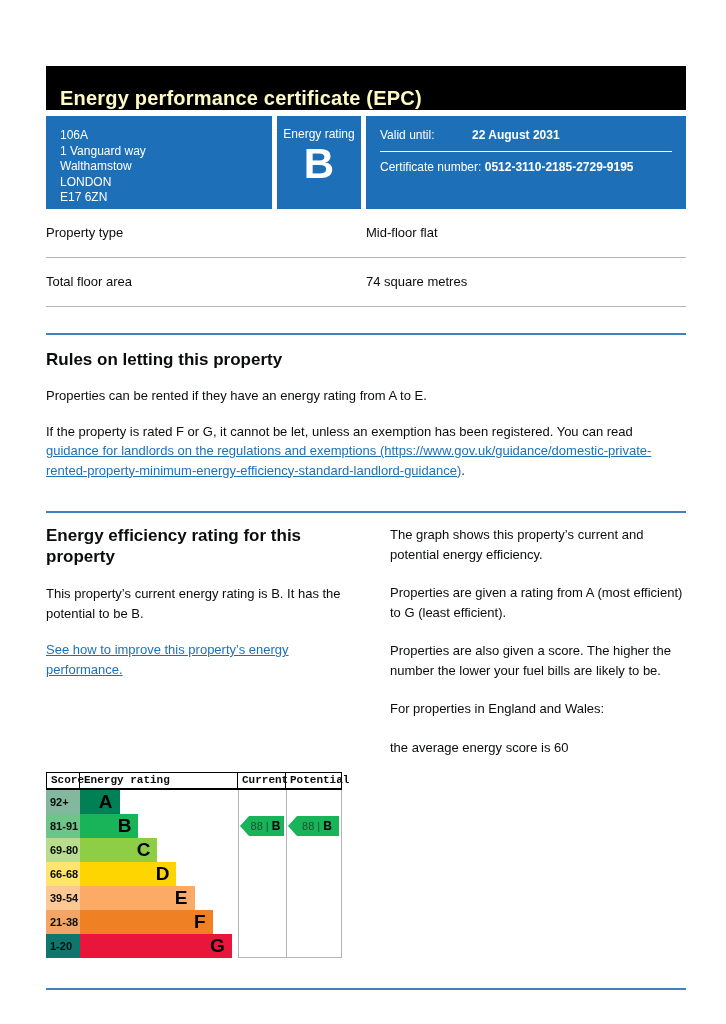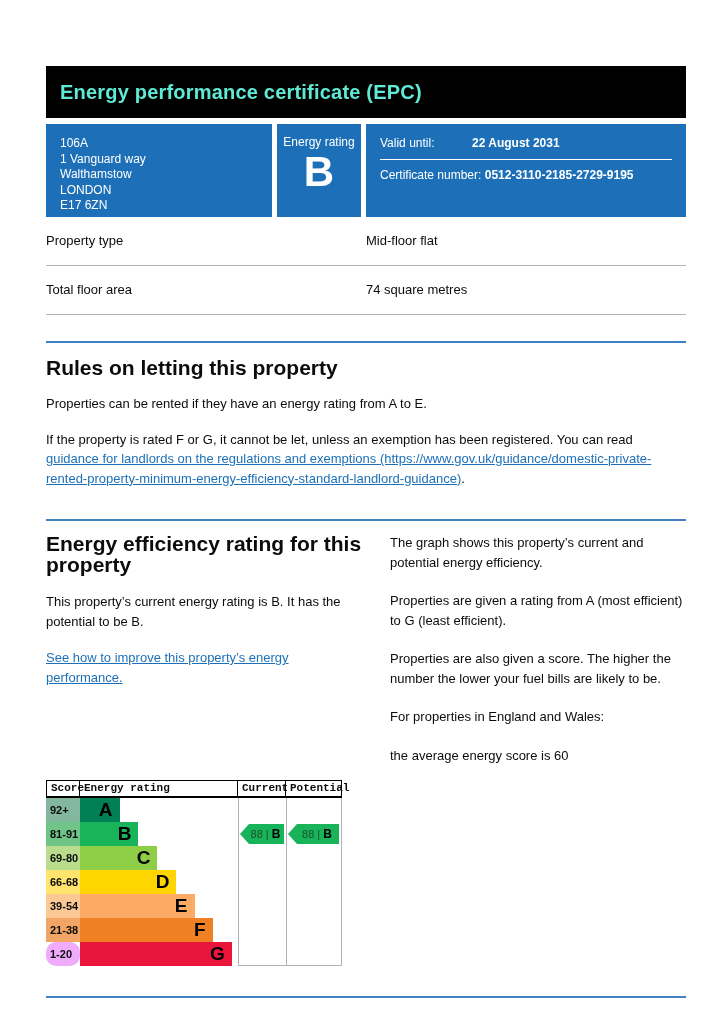--- a/index.html
+++ b/index.html
@@ -15,22 +15,22 @@
     width:726px;height:1024px;
     font-family:"Liberation Sans","DejaVu Sans",sans-serif;
     color:var(--ink);
     position:relative;
     overflow:hidden;
   }
   .page{position:absolute;left:46px;top:66px;width:640px;}
 
   
   .title-bar{
-    background:#000;color:#5eead4;height:52px;
-    display:flex;align-items:center;padding-left:14px;
+    background:#000;color:#fef9c3;height:44px;
+    display:flex;align-items:flex-end;padding-left:14px;
   }
   .title-bar h1{font-size:20px;font-weight:bold;letter-spacing:.2px;}
 
   
   .summary-box{display:flex;gap:5px;margin-top:6px;height:93px;}
   .box-cell{background:var(--blue);color:#fff;}
   .addr{width:226px;padding:12px 8px 0 14px;font-size:12px;line-height:15.5px;}
   .rating-cell{width:84px;text-align:center;padding-top:11px;}
   .rating-label{font-size:12px;}
   .rating-letter{font-size:42px;font-weight:bold;line-height:44px;margin-top:1px;}
@@ -49,21 +49,21 @@
   }
   .detail-label{flex:0 0 320px;}
 
   
   .blue-rule{border:none;border-top:2px solid var(--divider);}
   .rule-1{margin-top:26px;}
   .rule-2{margin-top:31px;}
   .rule-3{margin-top:30px;}
 
   
-  h2{font-size:21px;font-weight:bold;line-height:21px;}
+  h2{font-size:17px;font-weight:bold;line-height:21px;}
   p{font-size:13px;line-height:19.5px;}
   .rules h2{margin-top:14px;}
   .rules p{margin-top:16px;}
   a.link{color:var(--link);text-decoration:underline;cursor:pointer;}
 
   
   .columns{display:flex;margin-top:12px;}
   .col-left{width:320px;margin-right:24px;}
   .col-left p{margin-top:17px;}
   .col-right{width:296px;}
@@ -224,21 +224,21 @@
         <div class="c-bar" style="background: rgb(252, 170, 101); width: 72.5%;">E</div>
       </div>
       <div class="c-cur"></div>
       <div class="c-pot last-col"></div>
       <div class="c-score" style="background: rgb(242, 165, 100);">21-38</div>
       <div class="c-bar-cell">
         <div class="c-bar" style="background: rgb(239, 128, 35); width: 84%;">F</div>
       </div>
       <div class="c-cur"></div>
       <div class="c-pot last-col"></div>
-      <div class="c-score" style="background: #f0abfc; border-radius: 10px;">1-20</div>
+      <div class="c-score" style="background: #0f766e;">1-20</div>
       <div class="c-bar-cell">
         <div class="c-bar" style="background: rgb(233, 21, 59); width: 96%;">G</div>
       </div>
       <div class="c-cur c-bottom"></div>
       <div class="c-pot last-col c-bottom"></div>
     </div>
 
   <hr class="blue-rule rule-3">
 
 </div>

